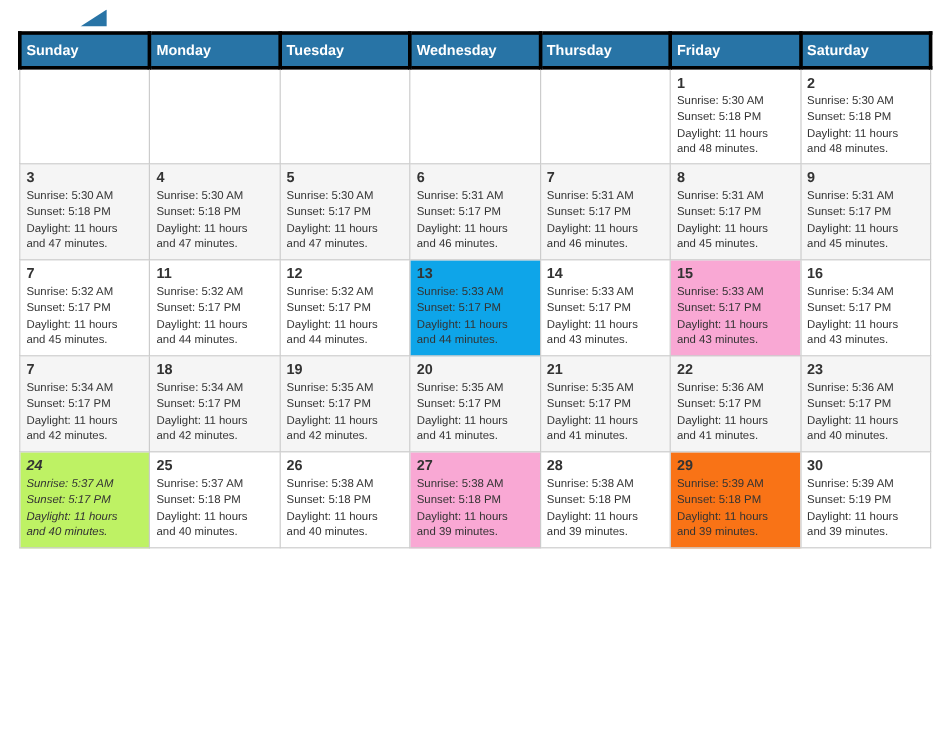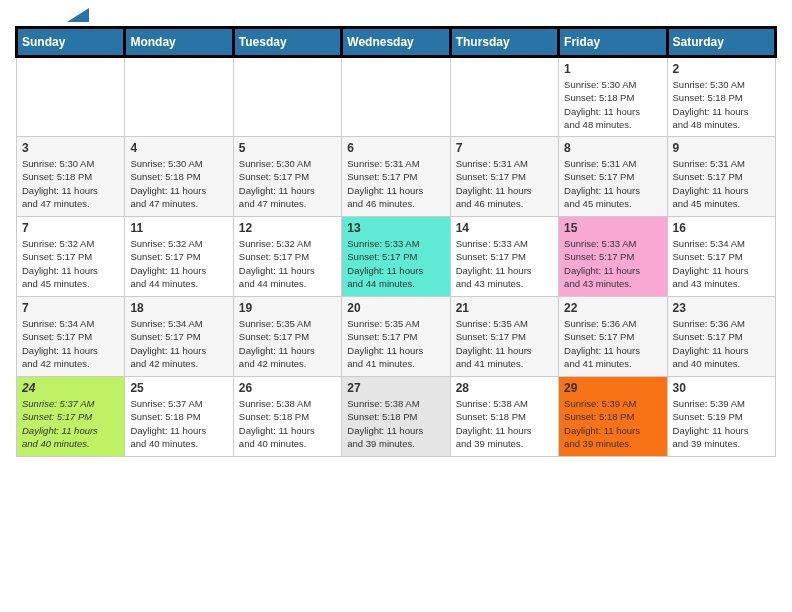--- a/index.html
+++ b/index.html
@@ -182,21 +182,21 @@
             <div class="day-info">Sunrise: 5:32 AM<br>Sunset: 5:17 PM<br>Daylight: 11 hours<br>and 45 minutes.</div>
           </td>
           <td style="background: rgb(255, 255, 255);">
             <span class="day-num">11</span>
             <div class="day-info">Sunrise: 5:32 AM<br>Sunset: 5:17 PM<br>Daylight: 11 hours<br>and 44 minutes.</div>
           </td>
           <td style="background: rgb(255, 255, 255);">
             <span class="day-num">12</span>
             <div class="day-info">Sunrise: 5:32 AM<br>Sunset: 5:17 PM<br>Daylight: 11 hours<br>and 44 minutes.</div>
           </td>
-          <td style="background: #5eead4;">
+          <td style="background: #0ea5e9;">
             <span class="day-num">13</span>
             <div class="day-info">Sunrise: 5:33 AM<br>Sunset: 5:17 PM<br>Daylight: 11 hours<br>and 44 minutes.</div>
           </td>
           <td style="background: rgb(255, 255, 255);">
             <span class="day-num">14</span>
             <div class="day-info">Sunrise: 5:33 AM<br>Sunset: 5:17 PM<br>Daylight: 11 hours<br>and 43 minutes.</div>
           </td>
           <td style="background: #f9a8d4;">
             <span class="day-num">15</span>
             <div class="day-info">Sunrise: 5:33 AM<br>Sunset: 5:17 PM<br>Daylight: 11 hours<br>and 43 minutes.</div>
@@ -242,21 +242,21 @@
             <div class="day-info">Sunrise: 5:37 AM<br>Sunset: 5:17 PM<br>Daylight: 11 hours<br>and 40 minutes.</div>
           </td>
           <td style="background: rgb(255, 255, 255);">
             <span class="day-num">25</span>
             <div class="day-info">Sunrise: 5:37 AM<br>Sunset: 5:18 PM<br>Daylight: 11 hours<br>and 40 minutes.</div>
           </td>
           <td style="background: rgb(255, 255, 255);">
             <span class="day-num">26</span>
             <div class="day-info">Sunrise: 5:38 AM<br>Sunset: 5:18 PM<br>Daylight: 11 hours<br>and 40 minutes.</div>
           </td>
-          <td style="background: #e5e5e5;">
+          <td style="background: #f9a8d4;">
             <span class="day-num">27</span>
             <div class="day-info">Sunrise: 5:38 AM<br>Sunset: 5:18 PM<br>Daylight: 11 hours<br>and 39 minutes.</div>
           </td>
           <td style="background: rgb(255, 255, 255);">
             <span class="day-num">28</span>
             <div class="day-info">Sunrise: 5:38 AM<br>Sunset: 5:18 PM<br>Daylight: 11 hours<br>and 39 minutes.</div>
           </td>
           <td style="background: #f97316;">
             <span class="day-num">29</span>
             <div class="day-info">Sunrise: 5:39 AM<br>Sunset: 5:18 PM<br>Daylight: 11 hours<br>and 39 minutes.</div>

